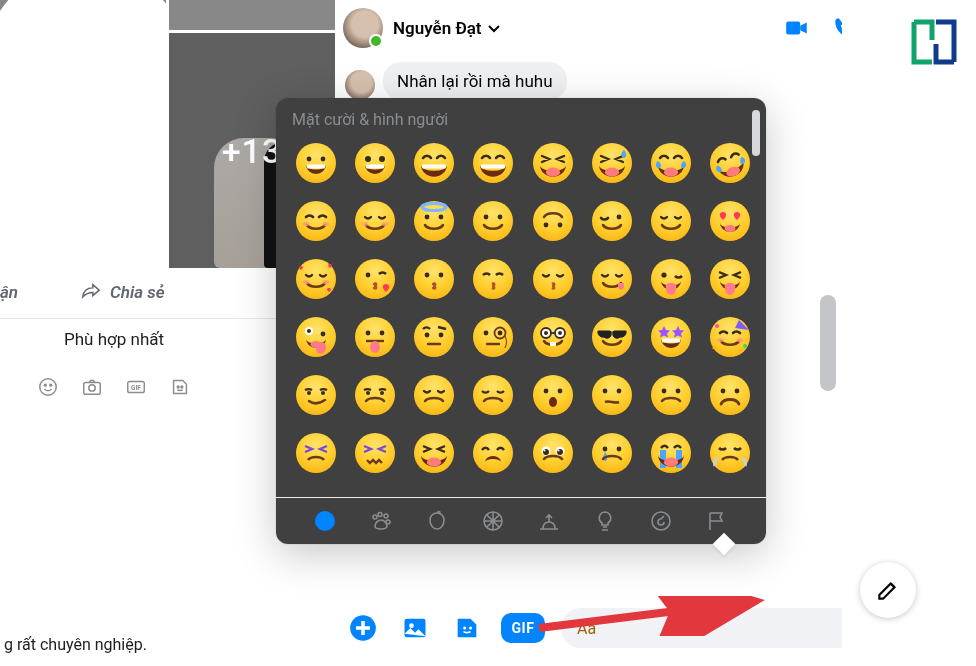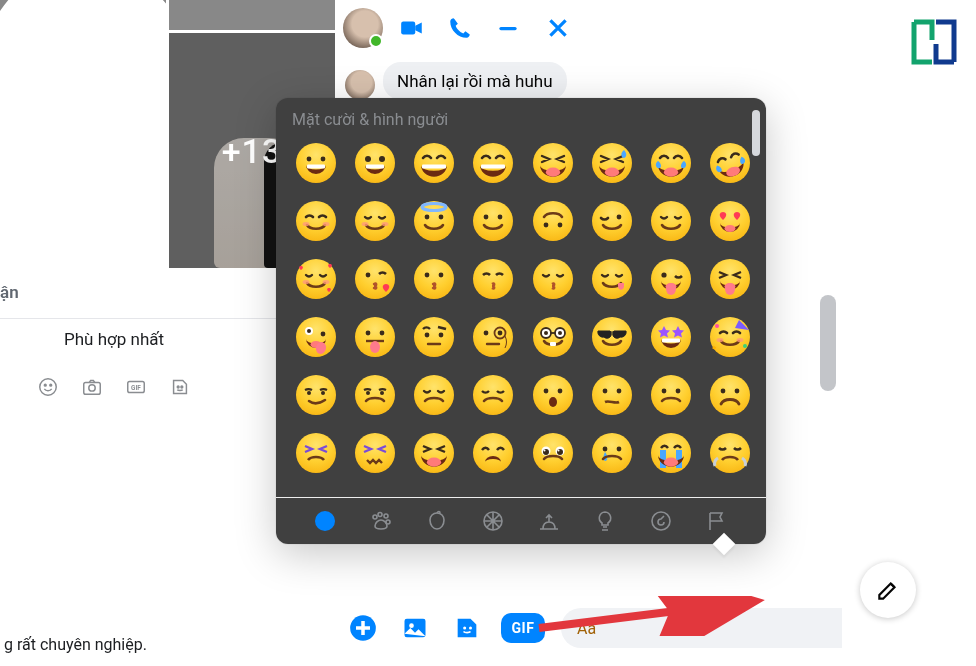--- a/index.html
+++ b/index.html
@@ -14,21 +14,21 @@
   .cell2 { grid-column:2; grid-row:1; background:linear-gradient(#fff,#e9e6df); }
   .cell3 { grid-column:2; grid-row:2; position:relative; background:linear-gradient(#7e6b59 0 18%,#f3be6a 18% 48%,#f5d293 48% 58%,#a8978a 58% 100%); }
   .cell3 .figure { position:absolute; bottom:0; left:45px; width:85px; height:130px; background:linear-gradient(#f8f2ec,#efe6dc); border-radius:30px 30px 6px 6px; }
   .cell3 .figure2 { position:absolute; bottom:0; left:95px; width:48px; height:126px; background:#1a1a1a; border-radius:20px 20px 4px 4px; }
   .overlay { position:absolute; inset:0; background:rgba(0,0,0,.30); display:flex; align-items:center; justify-content:center; color:#fff; font-size:34px; font-weight:500; letter-spacing:1px; }
 
   .stats { padding:14px 10px 12px 8px; color:#616770; font-size:17px; border-bottom:1px solid #e5e6ea; white-space:nowrap; }
   .stats span+span { margin-left:6px; }
 
   .actions-row { display:flex; padding:0 0 0 0; height:54px; align-items:center; color:#606770; font-size:17px; font-weight:600; border-bottom:1px solid #e5e6ea; }
-  .act-btn { flex:none; display:flex; align-items:center; gap:8px; padding:0 20px; height:100%; cursor:pointer;}
+  .act-btn { flex:none; display:flex; align-items:center; gap:8px; padding:0 20px; height:100%; cursor:pointer;font-style:italic;}
   .act-btn svg { width:22px; height:22px; fill:none; stroke:#606770; stroke-width:1.6; }
   .act-cut { width:60px; overflow:hidden; white-space:nowrap; padding-left:0;}
 
   .sort-row { padding:10px 0 10px 64px; font-size:17px; color:#1c1e21; font-weight:400; }
 
   .comment-composer { display:flex; align-items:center; gap:4px; padding:8px 0 8px 28px; position:relative; }
   .cc-ic { width:40px; height:40px; display:flex; align-items:center; justify-content:center; cursor:pointer; color:#8a8d91; }
   .cc-ic svg{ width:22px; height:22px; stroke:#8a8d91; fill:none; stroke-width:1.6; }
 
   .sample-comment { position:absolute; bottom:10px; left:0; width:320px; padding-left:4px; font-size:16px; color:#1c1e21; line-height:1.35;}
@@ -113,20 +113,26 @@
         <div class="figure2"></div>
       <div class="overlay">+13</div>
     </div>
   </div>
 
 
   <div class="actions-row">
     <div class="act-btn act-cut">
       <span>ận</span>
     </div>
+    <div class="act-btn">
+      <svg viewBox="0 0 24 24">
+          <path d="M14 4l7 6-7 6v-3.5c-5 0-8 1.5-11 5 .5-5 3-10 11-10V4z"></path>
+        </svg>
+      <span>Chia sẻ</span>
+    </div>
   </div>
 
   <div class="sort-row">
     <span>Phù hợp nhất</span>
   </div>
 
   <div class="comment-composer">
     <div class="cc-ic">
         <svg viewBox="0 0 24 24">
           <circle cx="12" cy="12" r="9"></circle>
@@ -159,20 +165,26 @@
   </div>
 
   <div class="sample-comment">
     <div class="cut">g rất chuyên nghiệp.</div>
   </div>
 </div>
 
 <div class="chat">
   <div class="chat-header">
     <div class="avatar"></div>
+    <div class="name">
+      <span>Nguyễn Đạt</span>
+      <svg viewBox="0 0 16 16">
+          <path d="M3 6l5 5 5-5"></path>
+        </svg>
+    </div>
     <div class="hdr-ic">
         <svg viewBox="0 0 24 24">
           <rect x="2" y="6" width="13" height="12" rx="2"></rect>
           <path d="M15 10l6-3v10l-6-3z"></path>
         </svg>
       </div>
     <div class="hdr-ic">
         <svg viewBox="0 0 24 24">
           <path d="M6 3c-1 0-3 1-3 3 0 8 7 15 15 15 2 0 3-2 3-3l-4-3-2 2c-3-1-6-4-7-7l2-2-3-4z"></path>
         </svg>

